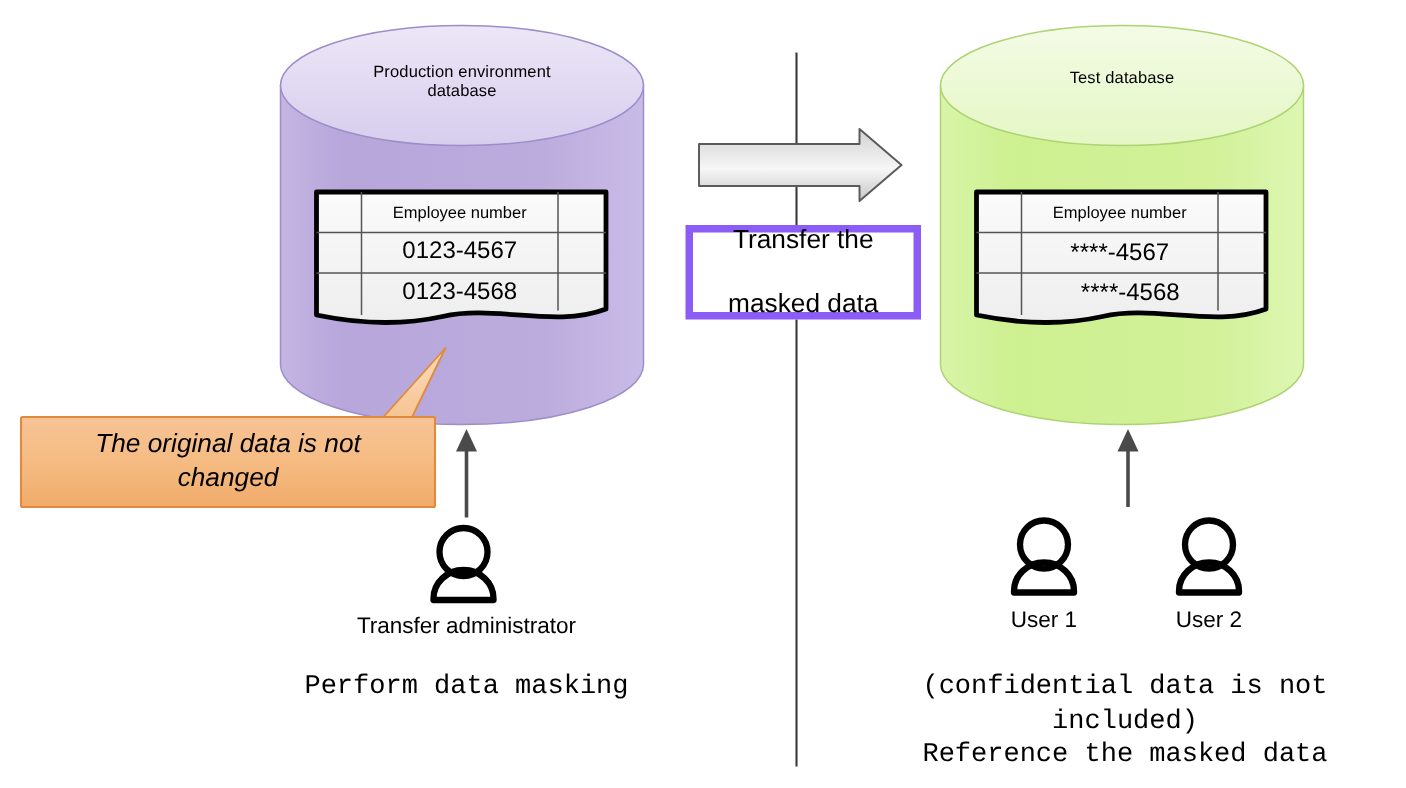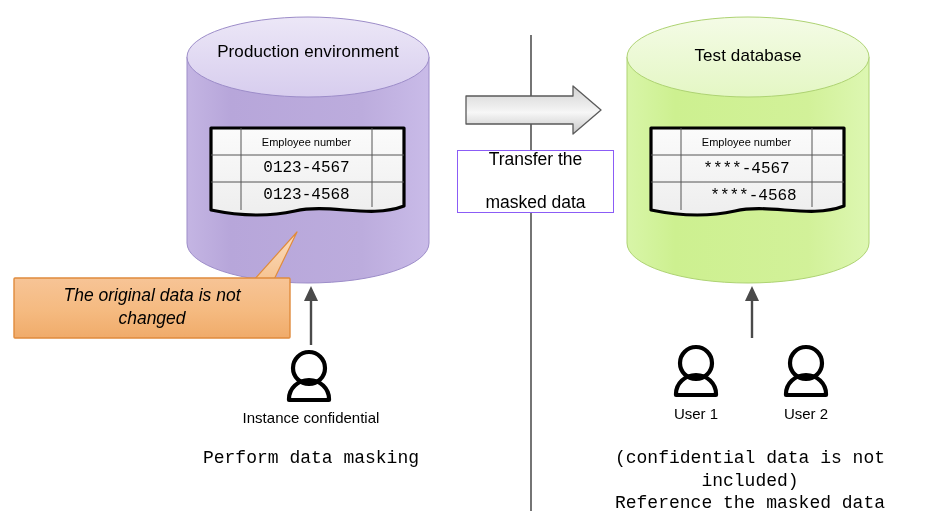--- a/index.html
+++ b/index.html
@@ -4,28 +4,28 @@
 <style>
   html,body{margin:0;padding:0;background:#ffffff;}
   body{width:937px;height:525px;position:relative;overflow:hidden;
        font-family:"Liberation Sans","DejaVu Sans",sans-serif;color:#000;}
   .abs{position:absolute;}
   .svgroot{position:absolute;left:0;top:0;width:937px;height:525px;}
 
   .txt{position:absolute;text-align:center;line-height:1.18;color:#000;}
 
   
-  .db-title{font-size:17px;letter-spacing:.1px;}
+  .db-title{font-size:11px;letter-spacing:.1px;}
 
   
   .cellhdr{font-size:11px;}
-  .cellval{font-size:16px;font-family:Liberation Mono, monospace;}
+  .cellval{font-size:16px;}
 
   
-  .transfer-box{position:absolute;border:1px solid #8b5cf6;background:#ffffff;
+  .transfer-box{position:absolute;border:5px solid #8b5cf6;background:#ffffff;
                 box-sizing:border-box;display:flex;align-items:center;
                 justify-content:center;}
   .transfer-box span{font-size:17.5px;line-height:1.25;text-align:center;display:block;}
 
   
   .callout-text{font-size:17.5px;line-height:1.3;font-style:italic;}
 
   .label{font-size:15px;}
   .caption{font-size:18px;line-height:1.25;font-family:Liberation Mono, monospace;}
 </style>
@@ -134,20 +134,21 @@
   </g>
 
   <g fill="none" stroke="#000000" stroke-width="4.2">
     <circle cx="806" cy="363" r="16"></circle>
     <path d="M786,394 a20,19 0 0 1 40,0 L826,395 L786,395 Z" stroke-linejoin="round"></path>
   </g>
 </svg>
 
 <div class="txt db-title abs" style="left:188px;top:42px;width:240px;">
   <div>Production  environment</div>
+  <div>database</div>
 </div>
 
 <div class="txt cellhdr abs" style="left:241px;top:136px;width:131px;">Employee number</div>
 <div class="txt cellval abs" style="left:241px;top:159px;width:131px;">0123-4567</div>
 <div class="txt cellval abs" style="left:241px;top:186px;width:131px;">0123-4568</div>
 
 <div class="txt db-title abs" style="left:628px;top:46px;width:240px;">Test database</div>
 
 <div class="txt cellhdr abs" style="left:681px;top:136px;width:131px;">Employee number</div>
 <div class="txt cellval abs" style="left:681px;top:160px;width:131px;">****-4567</div>
@@ -158,21 +159,21 @@
     <span>Transfer the</span><br>
     <span>masked data</span>
   </span>
 </div>
 
 <div class="txt callout-text abs" style="left:16px;top:284px;width:272px;">
   <div>The original data is not</div>
   <div>changed</div>
 </div>
 
-<div class="txt label abs" style="left:186px;top:409px;width:250px;">Instance confidential</div>
+<div class="txt label abs" style="left:186px;top:409px;width:250px;">Transfer administrator</div>
 
 <div class="txt caption abs" style="left:186px;top:447px;width:250px;">Perform data masking</div>
 
 <div class="txt label abs" style="left:636px;top:405px;width:120px;">User 1</div>
 <div class="txt label abs" style="left:746px;top:405px;width:120px;">User 2</div>
 
 <div class="txt caption abs" style="left:565px;top:447px;width:370px;">
   <div>(confidential data is not included)</div>
   <div>Reference the masked data</div>
 </div>

